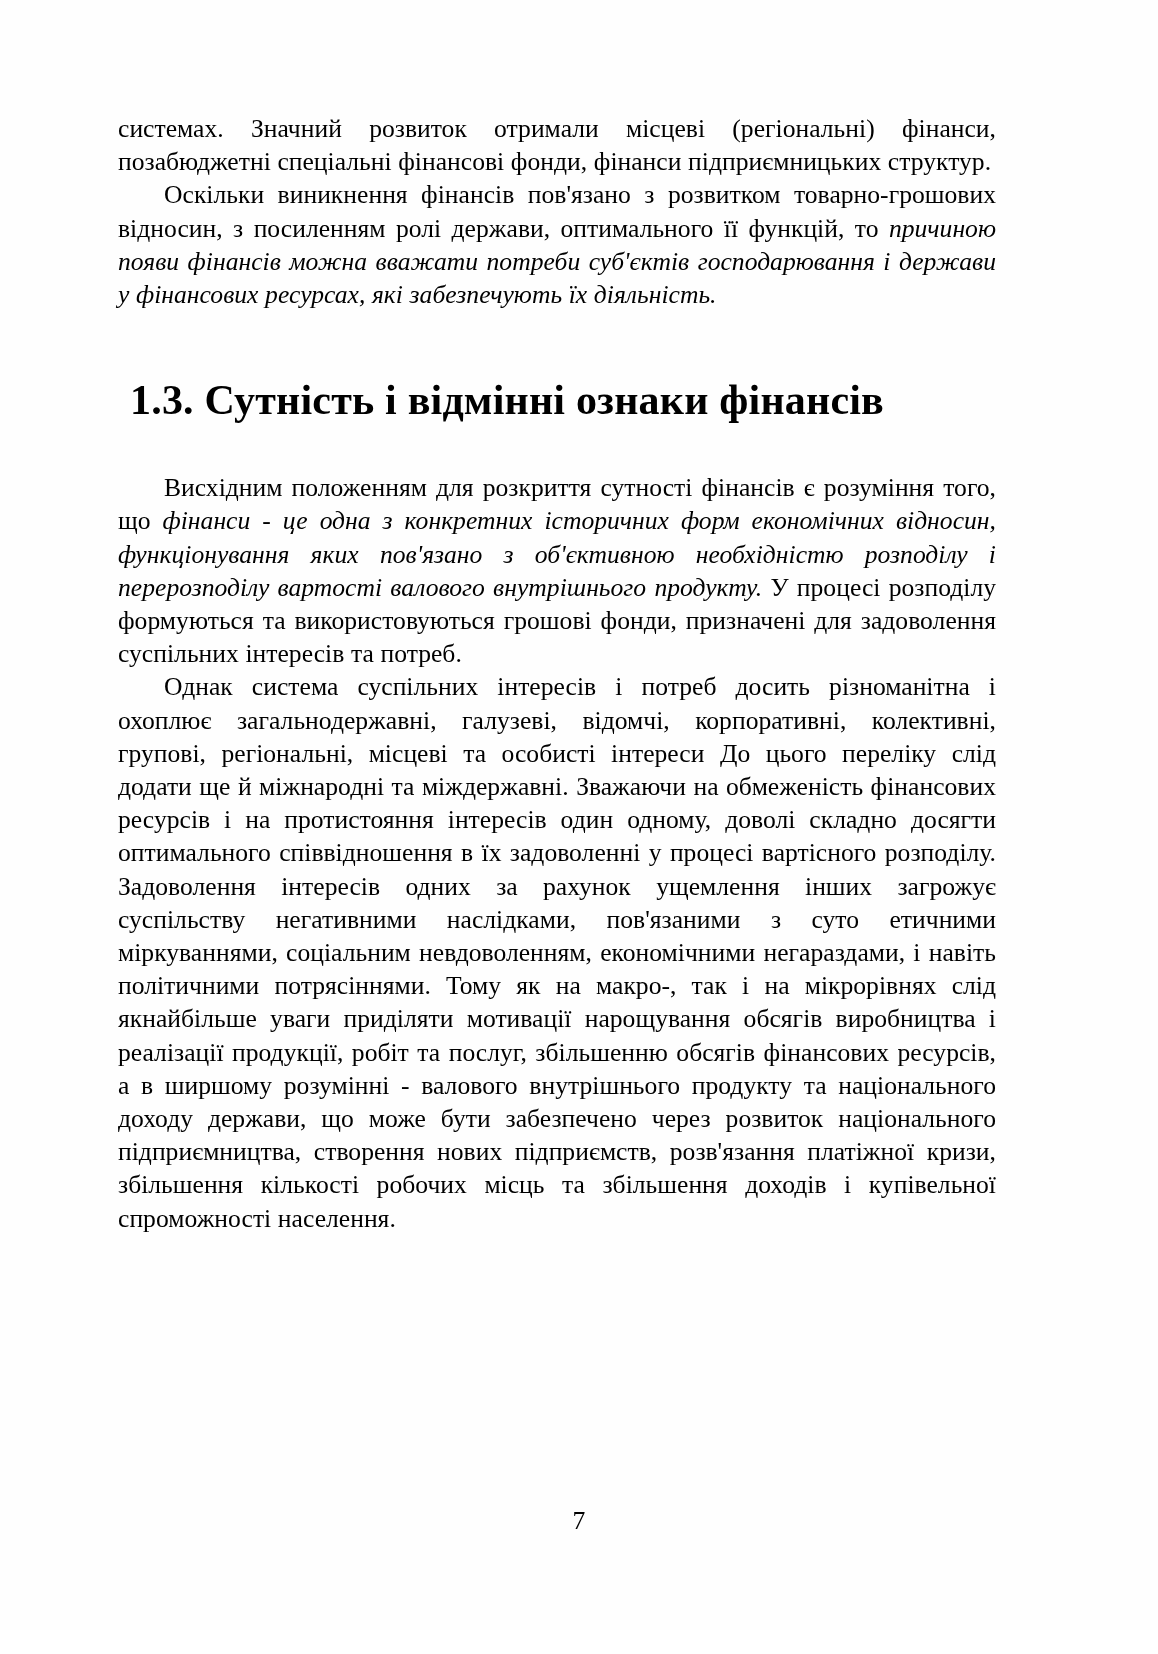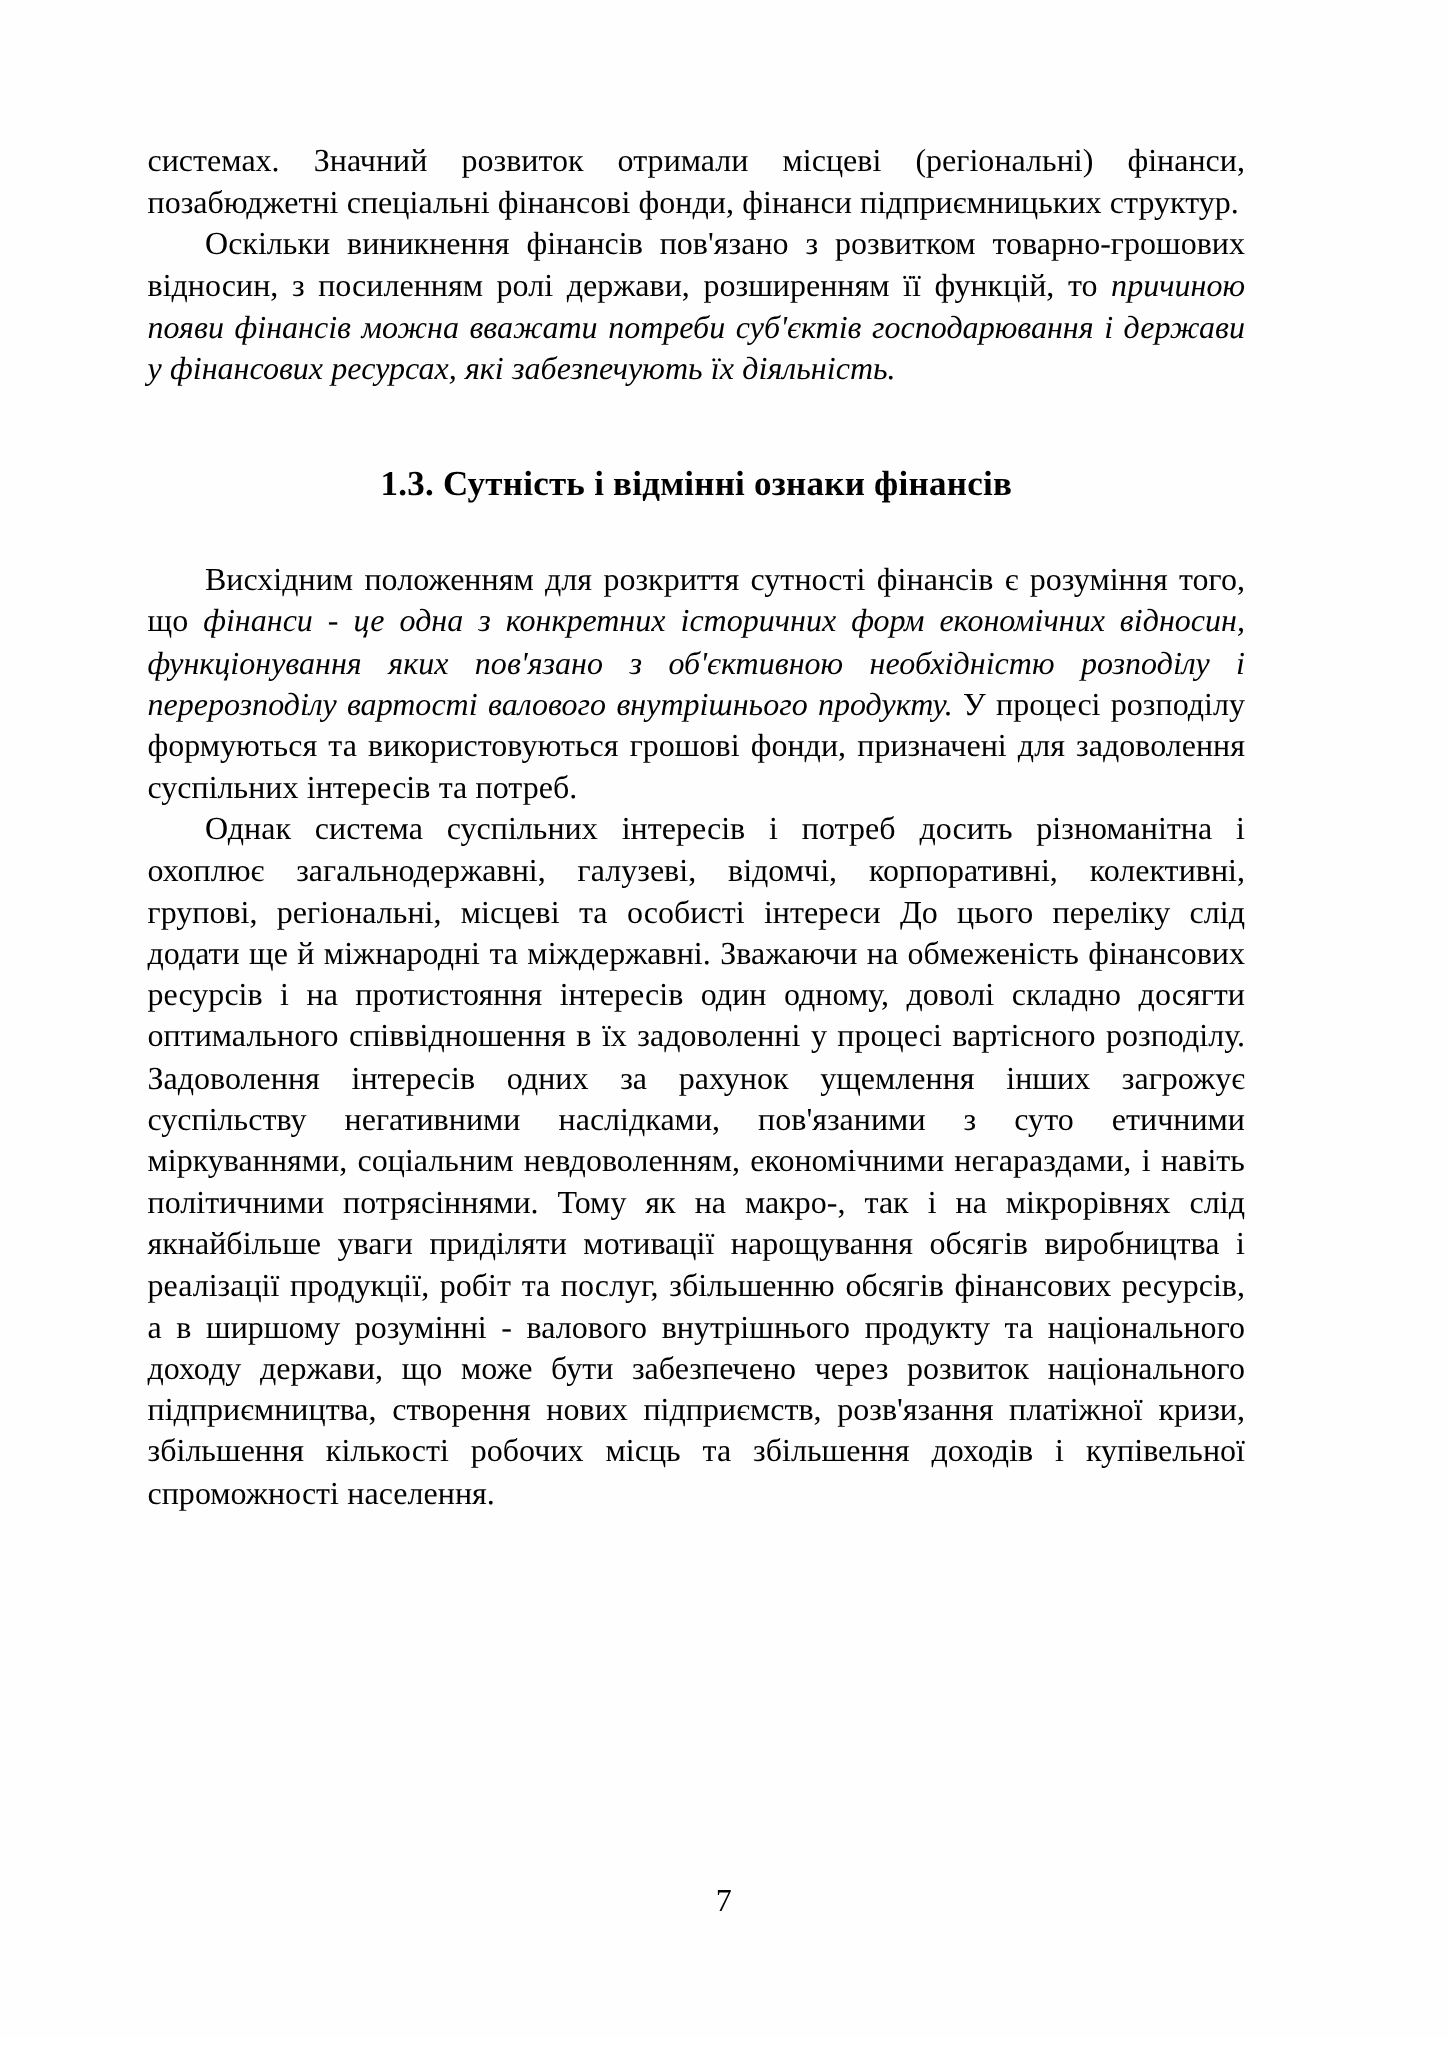--- a/index.html
+++ b/index.html
@@ -37,26 +37,25 @@
     line-height: 33.2px;
     text-indent: 46px;
     letter-spacing: 0.02px;
     word-spacing: 0.2px;
     -webkit-font-smoothing: none;
   }
   p.first-par {
     text-indent: 0;
   }
   h2.section-heading {
-    margin: 0;
+    margin: 12px;
     padding: 0;
-    font-size: 28px;
+    font-size: 42px;
     line-height: 38px;
     font-weight: bold;
-    text-align: center;
     letter-spacing: 0.2px;
   }
   .gap-before-heading { height: 58px; }
   .gap-after-heading  { height: 40px; }
   .ital { font-style: italic; }
   .bold-ital { font-style: italic; font-weight: normal; }
   #page-number {
     position: absolute;
     left: 0;
     top: 1506px;
@@ -69,21 +68,21 @@
 </style>
 </head>
 <body>
 
 <div id="page">
 
   <div id="text-column">
 
     <p class="body-par first-par"><span>системах. Значний розвиток отримали місцеві (регіональні) фінанси, позабюджетні спеціальні фінансові фонди, фінанси підприємницьких структур.</span></p>
 
-    <p class="body-par"><span>Оскільки виникнення фінансів пов'язано з розвитком товарно-грошових відносин, з посиленням ролі держави, розширенням її функцій, то </span><span class="ital">причиною появи фінансів можна вважати потреби суб'єктів господарювання і держави у фінансових ресурсах, які забезпечують їх діяльність.</span></p>
+    <p class="body-par"><span>Оскільки виникнення фінансів пов'язано з розвитком товарно-грошових відносин, з посиленням ролі держави, оптимального її функцій, то </span><span class="ital">причиною появи фінансів можна вважати потреби суб'єктів господарювання і держави у фінансових ресурсах, які забезпечують їх діяльність.</span></p>
 
     <div class="gap-before-heading"></div>
 
     <h2 class="section-heading">1.3. Сутність і відмінні ознаки фінансів</h2>
 
     <div class="gap-after-heading"></div>
 
     <p class="body-par"><span>Висхідним положенням для розкриття сутності фінансів є розуміння того, що </span><span class="bold-ital">фінанси</span><span class="ital"> - це одна з конкретних історичних форм економічних відносин, функціонування яких пов'язано з об'єктивною необхідністю розподілу і перерозподілу вартості валового внутрішнього продукту.</span><span> У процесі розподілу формуються та використовуються грошові фонди, призначені для задоволення суспільних інтересів та потреб.</span></p>
 
     <p class="body-par"><span>Однак система суспільних інтересів і потреб досить різноманітна і охоплює загальнодержавні, галузеві, відомчі, корпоративні, колективні, групові, регіональні, місцеві та особисті інтереси До цього переліку слід додати ще й міжнародні та міждержавні. Зважаючи на обмеженість фінансових ресурсів і на протистояння інтересів один одному, доволі складно досягти оптимального співвідношення в їх задоволенні у процесі вартісного розподілу. Задоволення інтересів одних за рахунок ущемлення інших загрожує суспільству негативними наслідками, пов'язаними з суто етичними міркуваннями, соціальним невдоволенням, економічними негараздами, і навіть політичними потрясіннями. Тому як на макро-, так і на мікрорівнях слід якнайбільше уваги приділяти мотивації нарощування обсягів виробництва і реалізації продукції, робіт та послуг, збільшенню обсягів фінансових ресурсів, а в ширшому розумінні - валового внутрішнього продукту та національного доходу держави, що може бути забезпечено через розвиток національного підприємництва, створення нових підприємств, розв'язання платіжної кризи, збільшення кількості робочих місць та збільшення доходів і купівельної спроможності населення.</span></p>

